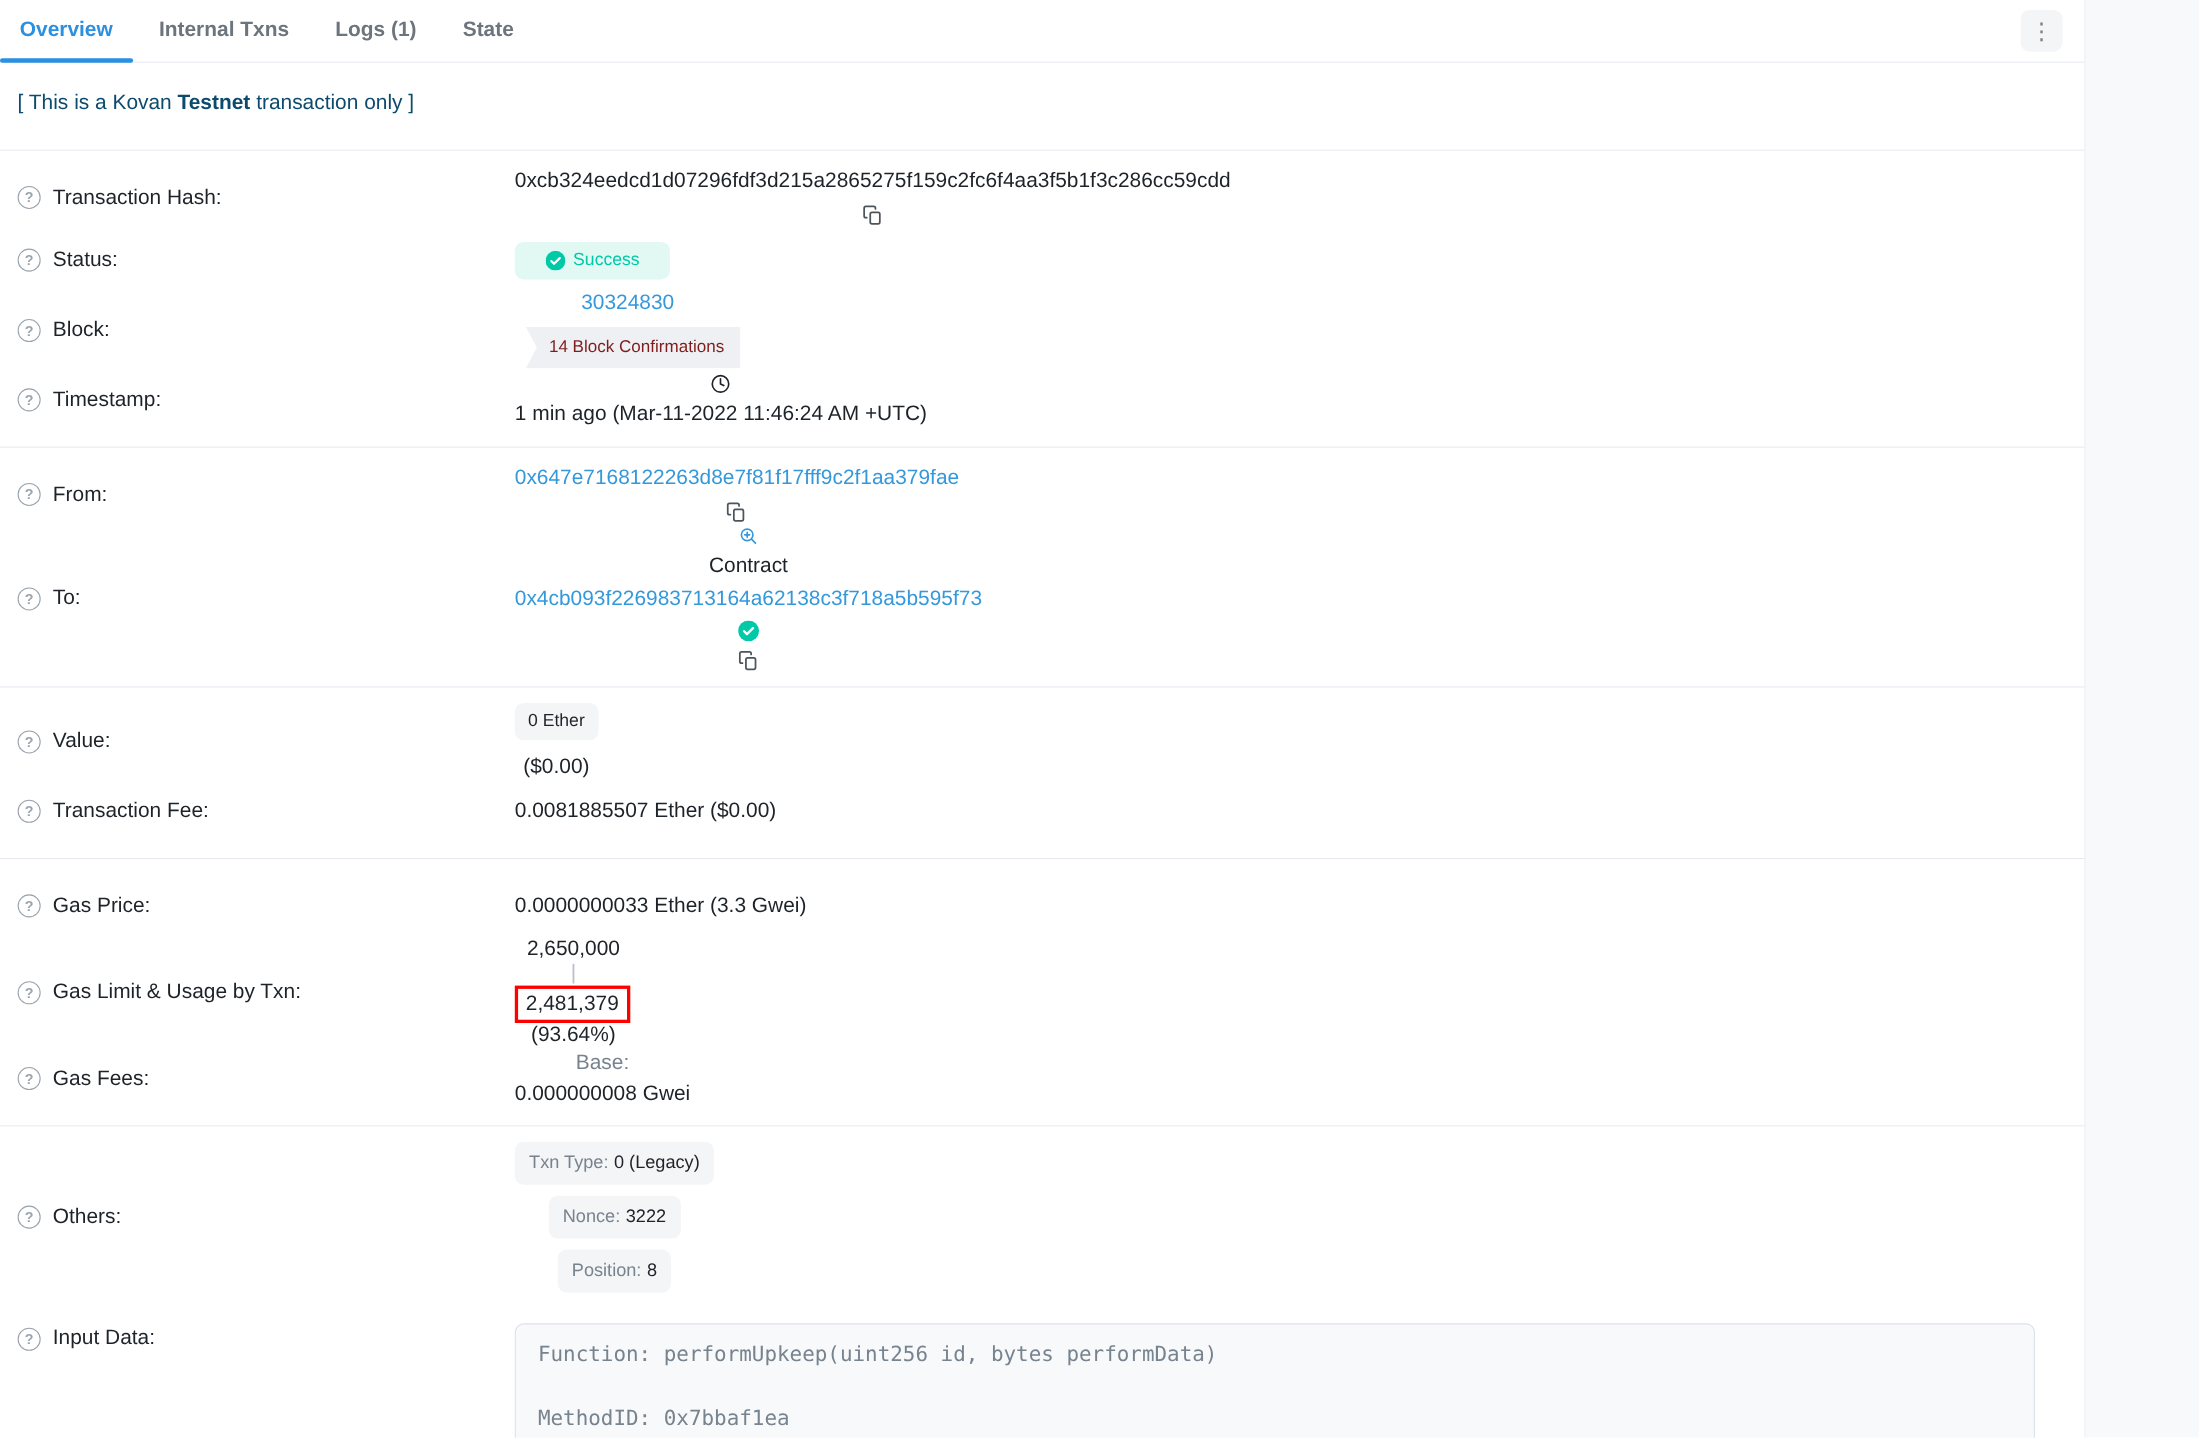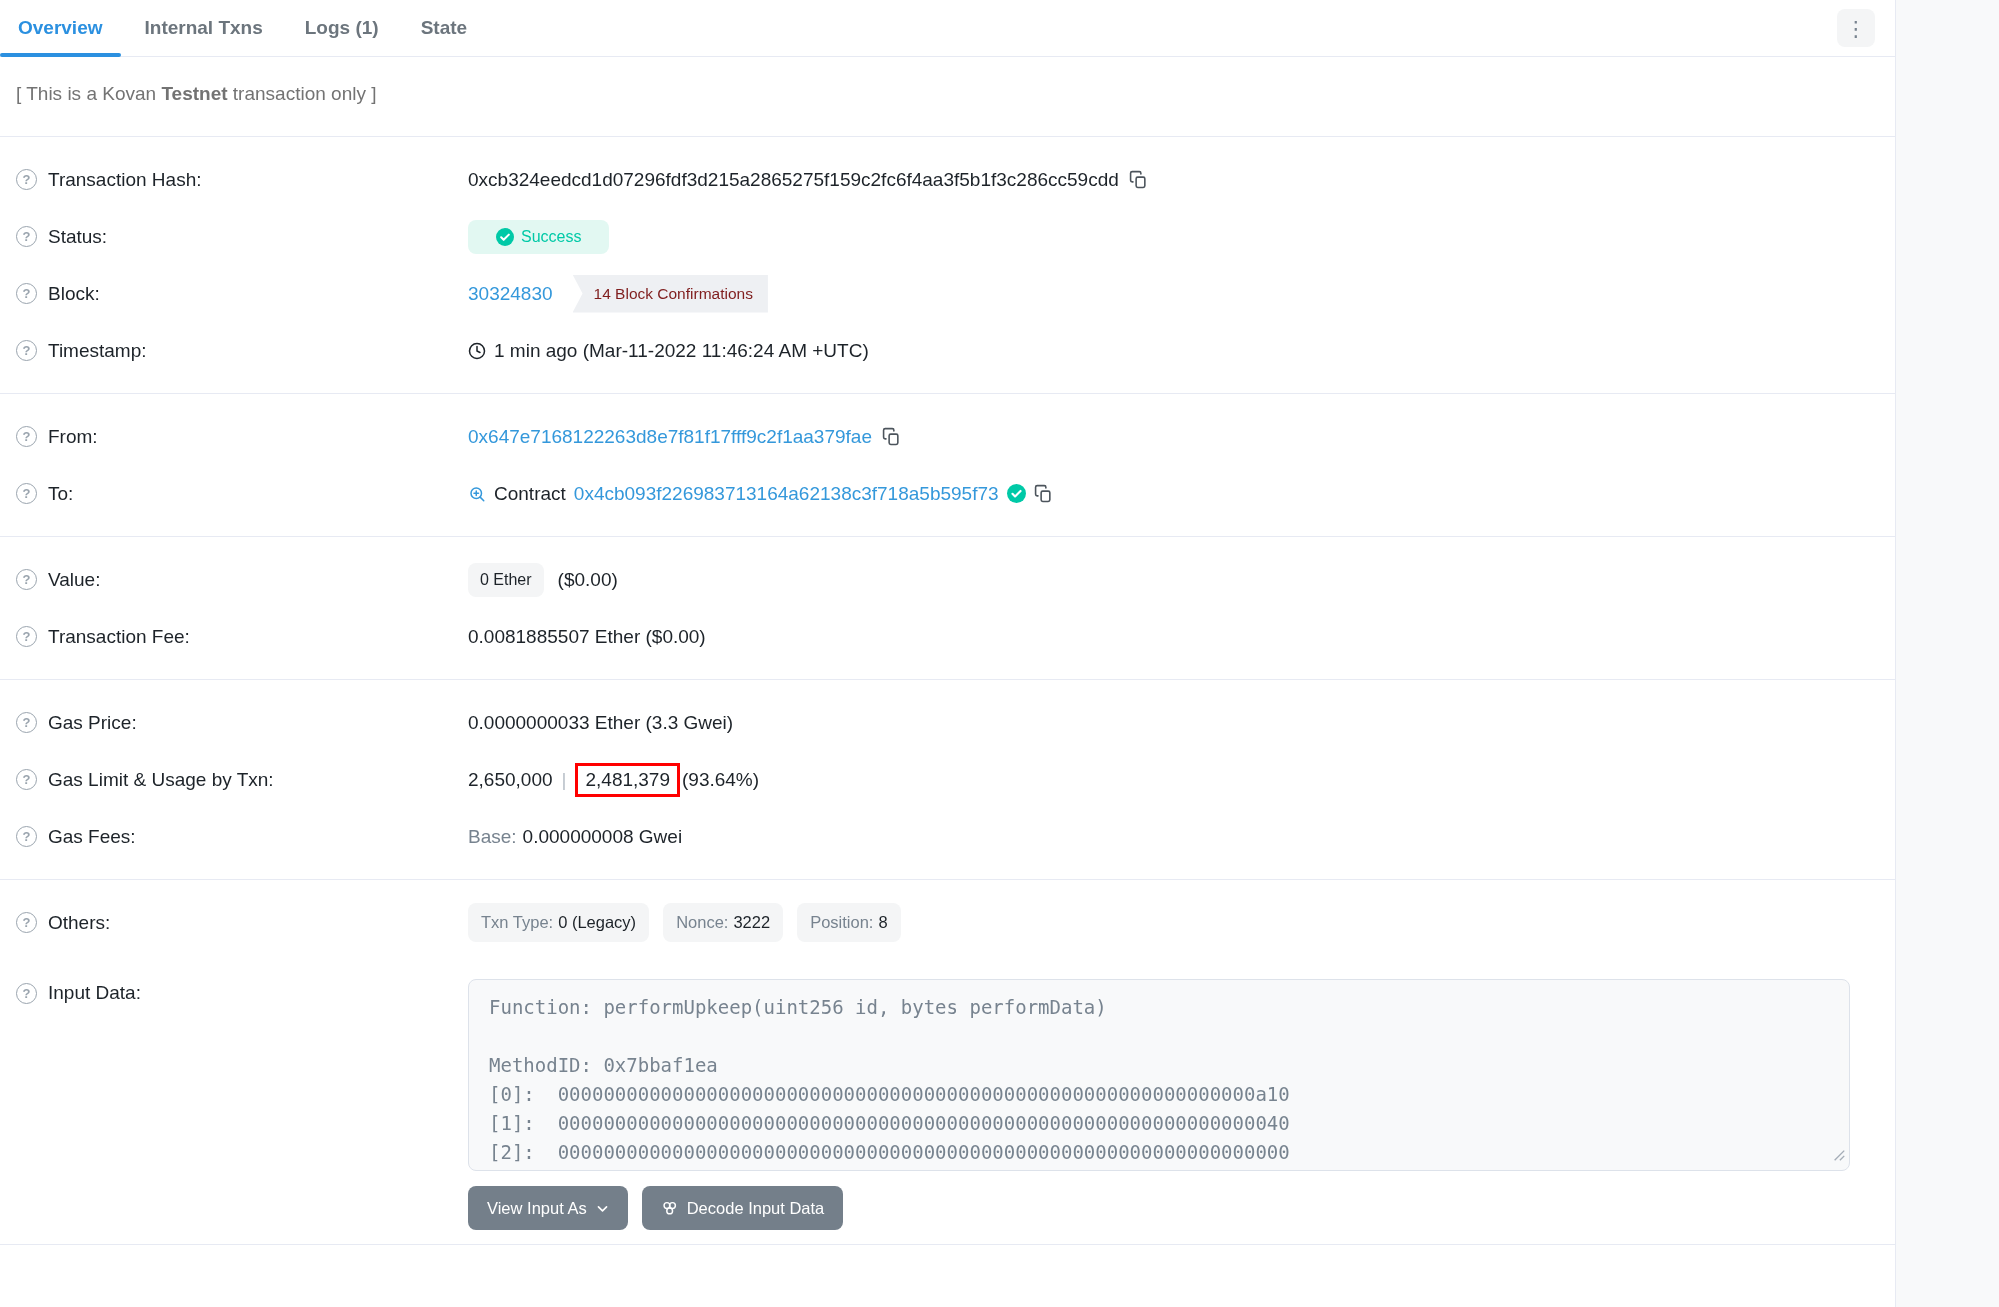--- a/index.html
+++ b/index.html
@@ -18,33 +18,33 @@
   .tab { display:flex; align-items:center; padding:12px 18px; margin-right:6px;
          font-weight:600; color:#6c757d; position:relative; cursor:pointer; }
   .tab.active { color:#2b90e0; }
   .tab.active::after { content:""; position:absolute; left:0; right:0; bottom:-1px;
          height:4px; background:#2b90e0; border-radius:3px; }
   .kebab-btn { position:absolute; right:20px; top:9px; width:38px; height:38px;
          background:#f4f5f6; border-radius:8px; display:flex; align-items:center;
          justify-content:center; color:#77838f; font-size:21px; cursor:pointer; line-height:1; }
 
   
-  .notice { padding:26px 16px 31px; border-bottom:1px solid #e7eaf3; color:#737373; }
+  .notice { padding:26px 16px 31px; border-bottom:1px solid #e7eaf3; color:#0c4a6e; }
   .notice b { font-weight:700; }
 
   
   .group { padding:14px 16px; border-bottom:1px solid #e7eaf3; }
   .row { display:flex; align-items:center; min-height:57px; }
   .row.top { align-items:flex-start; padding-top:16px; }
   .rlabel { width:452px; flex:none; display:flex; align-items:center; gap:11px; }
   .row.top .rlabel { padding-top:3px; }
   .qicon { width:21px; height:21px; flex:none; border:1.5px solid #9aa4ae; border-radius:50%;
          color:#9aa4ae; font-size:13px; display:flex; align-items:center; justify-content:center;
          cursor:pointer; font-weight:600; }
-  .rvalue { display:flex; align-items:center; gap:10px; flex-wrap:wrap; }
+  .rvalue { display:flex; align-items:center; gap:10px; flex-wrap:wrap;flex-direction:column; }
   a.link { color:#3498db; text-decoration:none; cursor:pointer; }
   .icon-btn { display:inline-flex; cursor:pointer; }
   .muted { color:#77838f; }
 
   .badge-success { display:inline-flex; align-items:center; gap:7px; background:#e2f8f2;
          color:#00c9a7; font-size:16px; padding:8px 28px; border-radius:8px; }
   .badge-conf { background:#eef0f3; color:#7f1d1d; font-size:15.5px; padding:10px 15px 10px 21px;
          clip-path:polygon(0 0,100% 0,100% 100%,0 100%,10px 50%); margin-left:10px; }
   .badge-gray { background:#f4f5f6; padding:8px 12px; border-radius:8px; font-size:16px; color:#1d2329; }
   .badge-other { background:#f4f5f6; padding:10px 13px; border-radius:8px; font-size:16.5px; margin-right:4px; }

